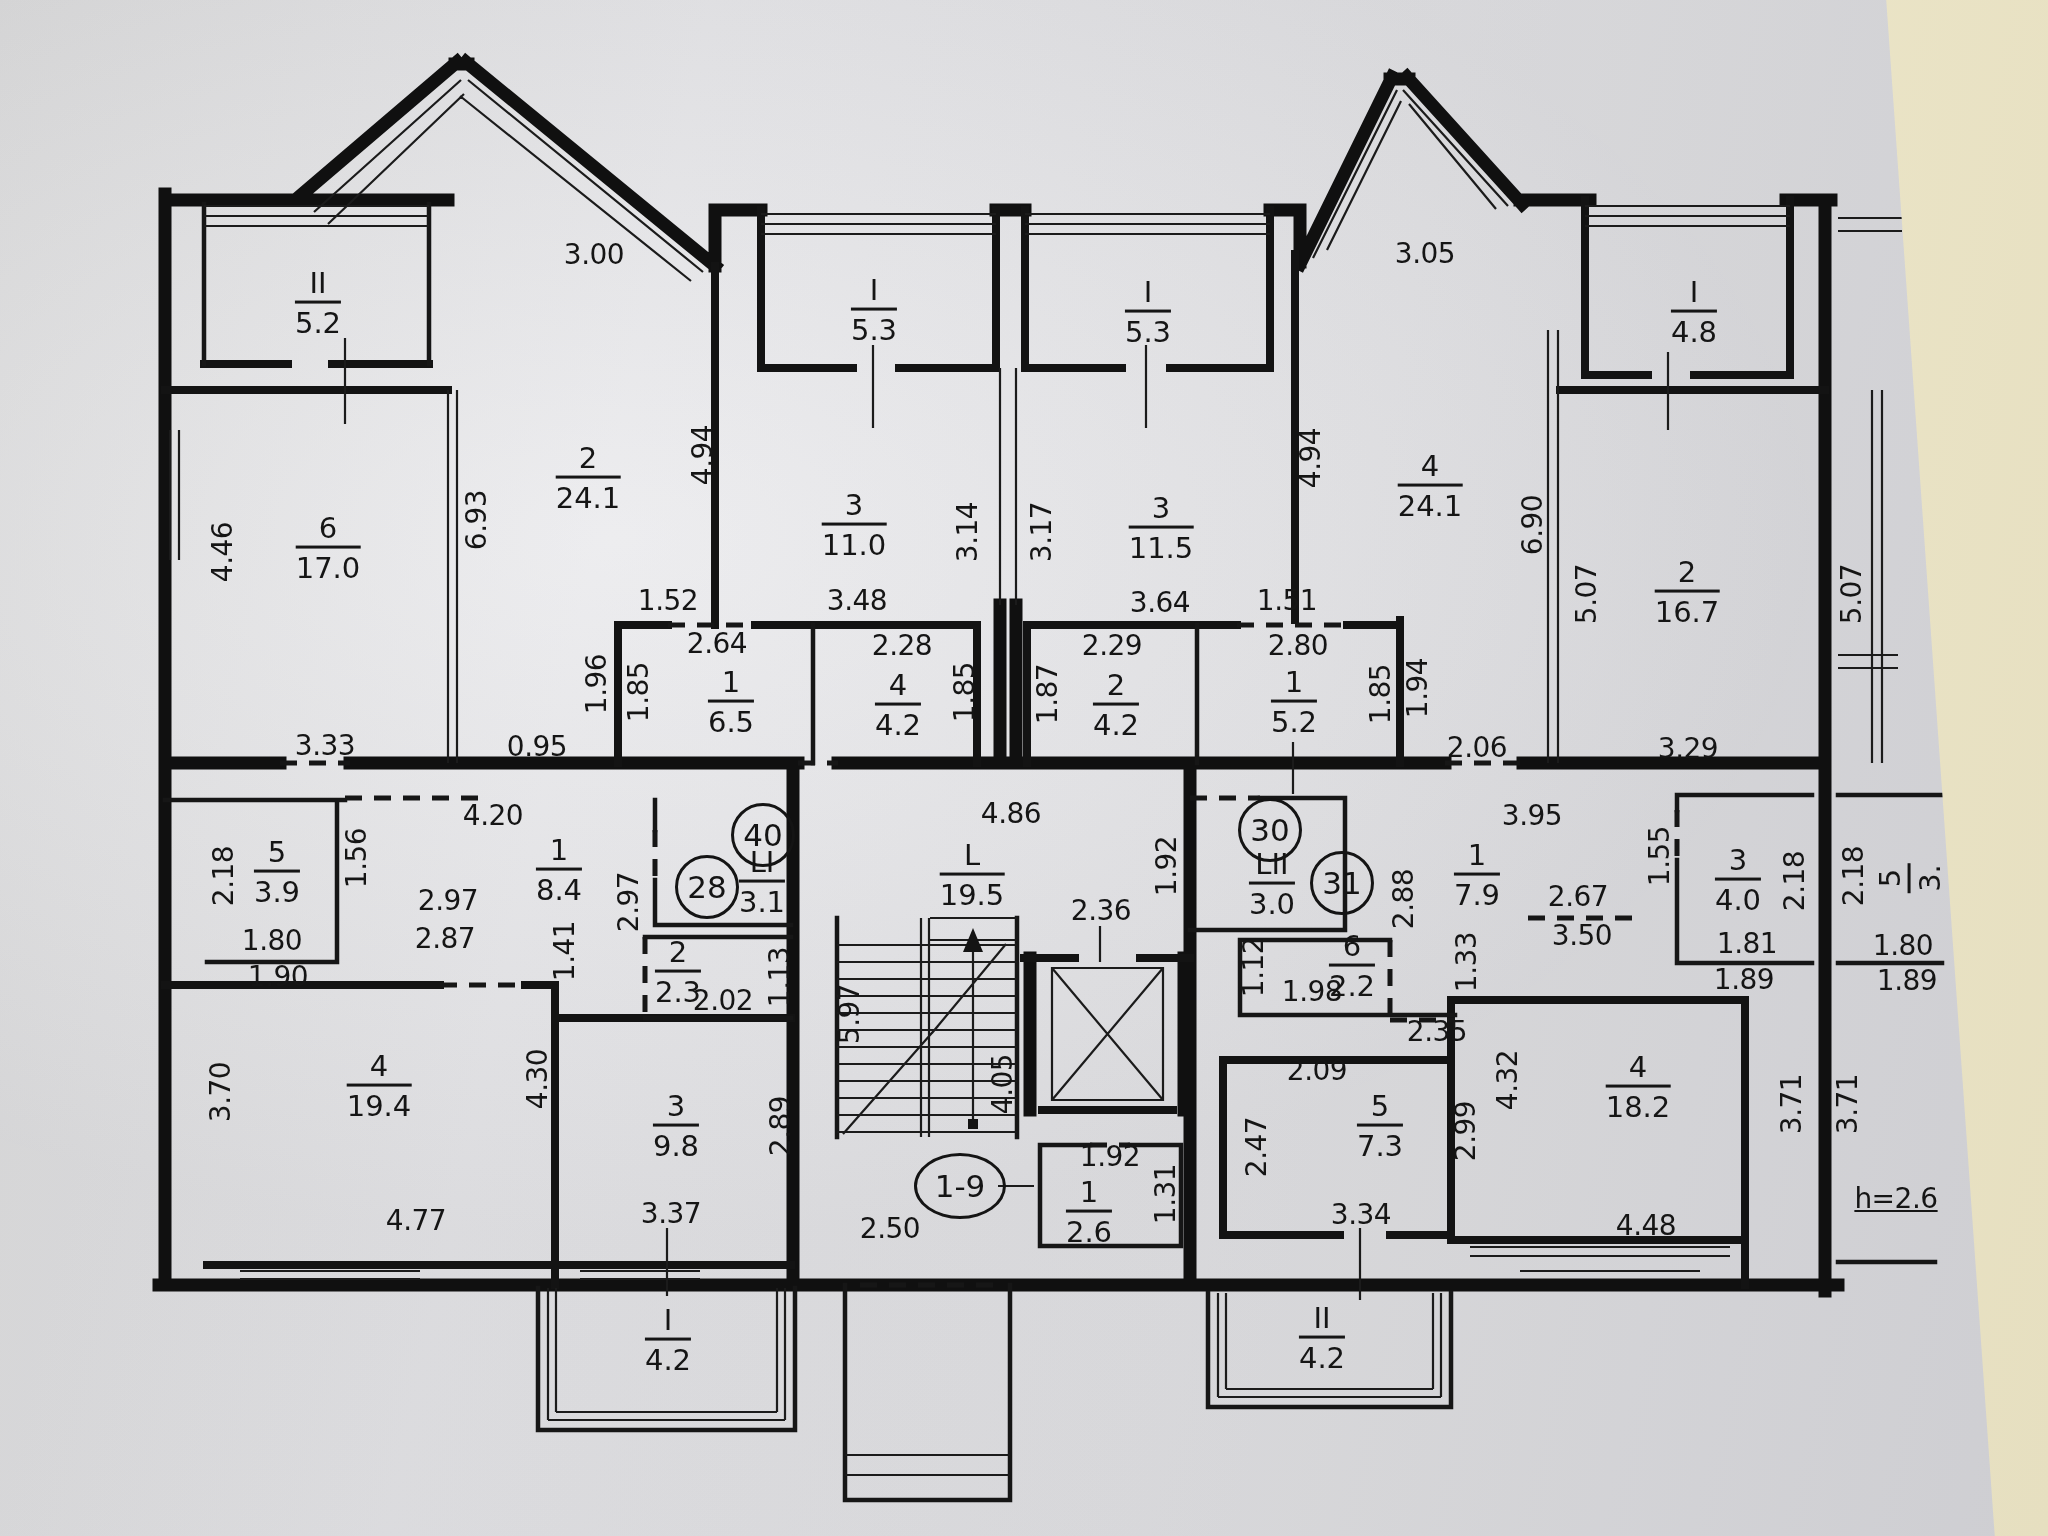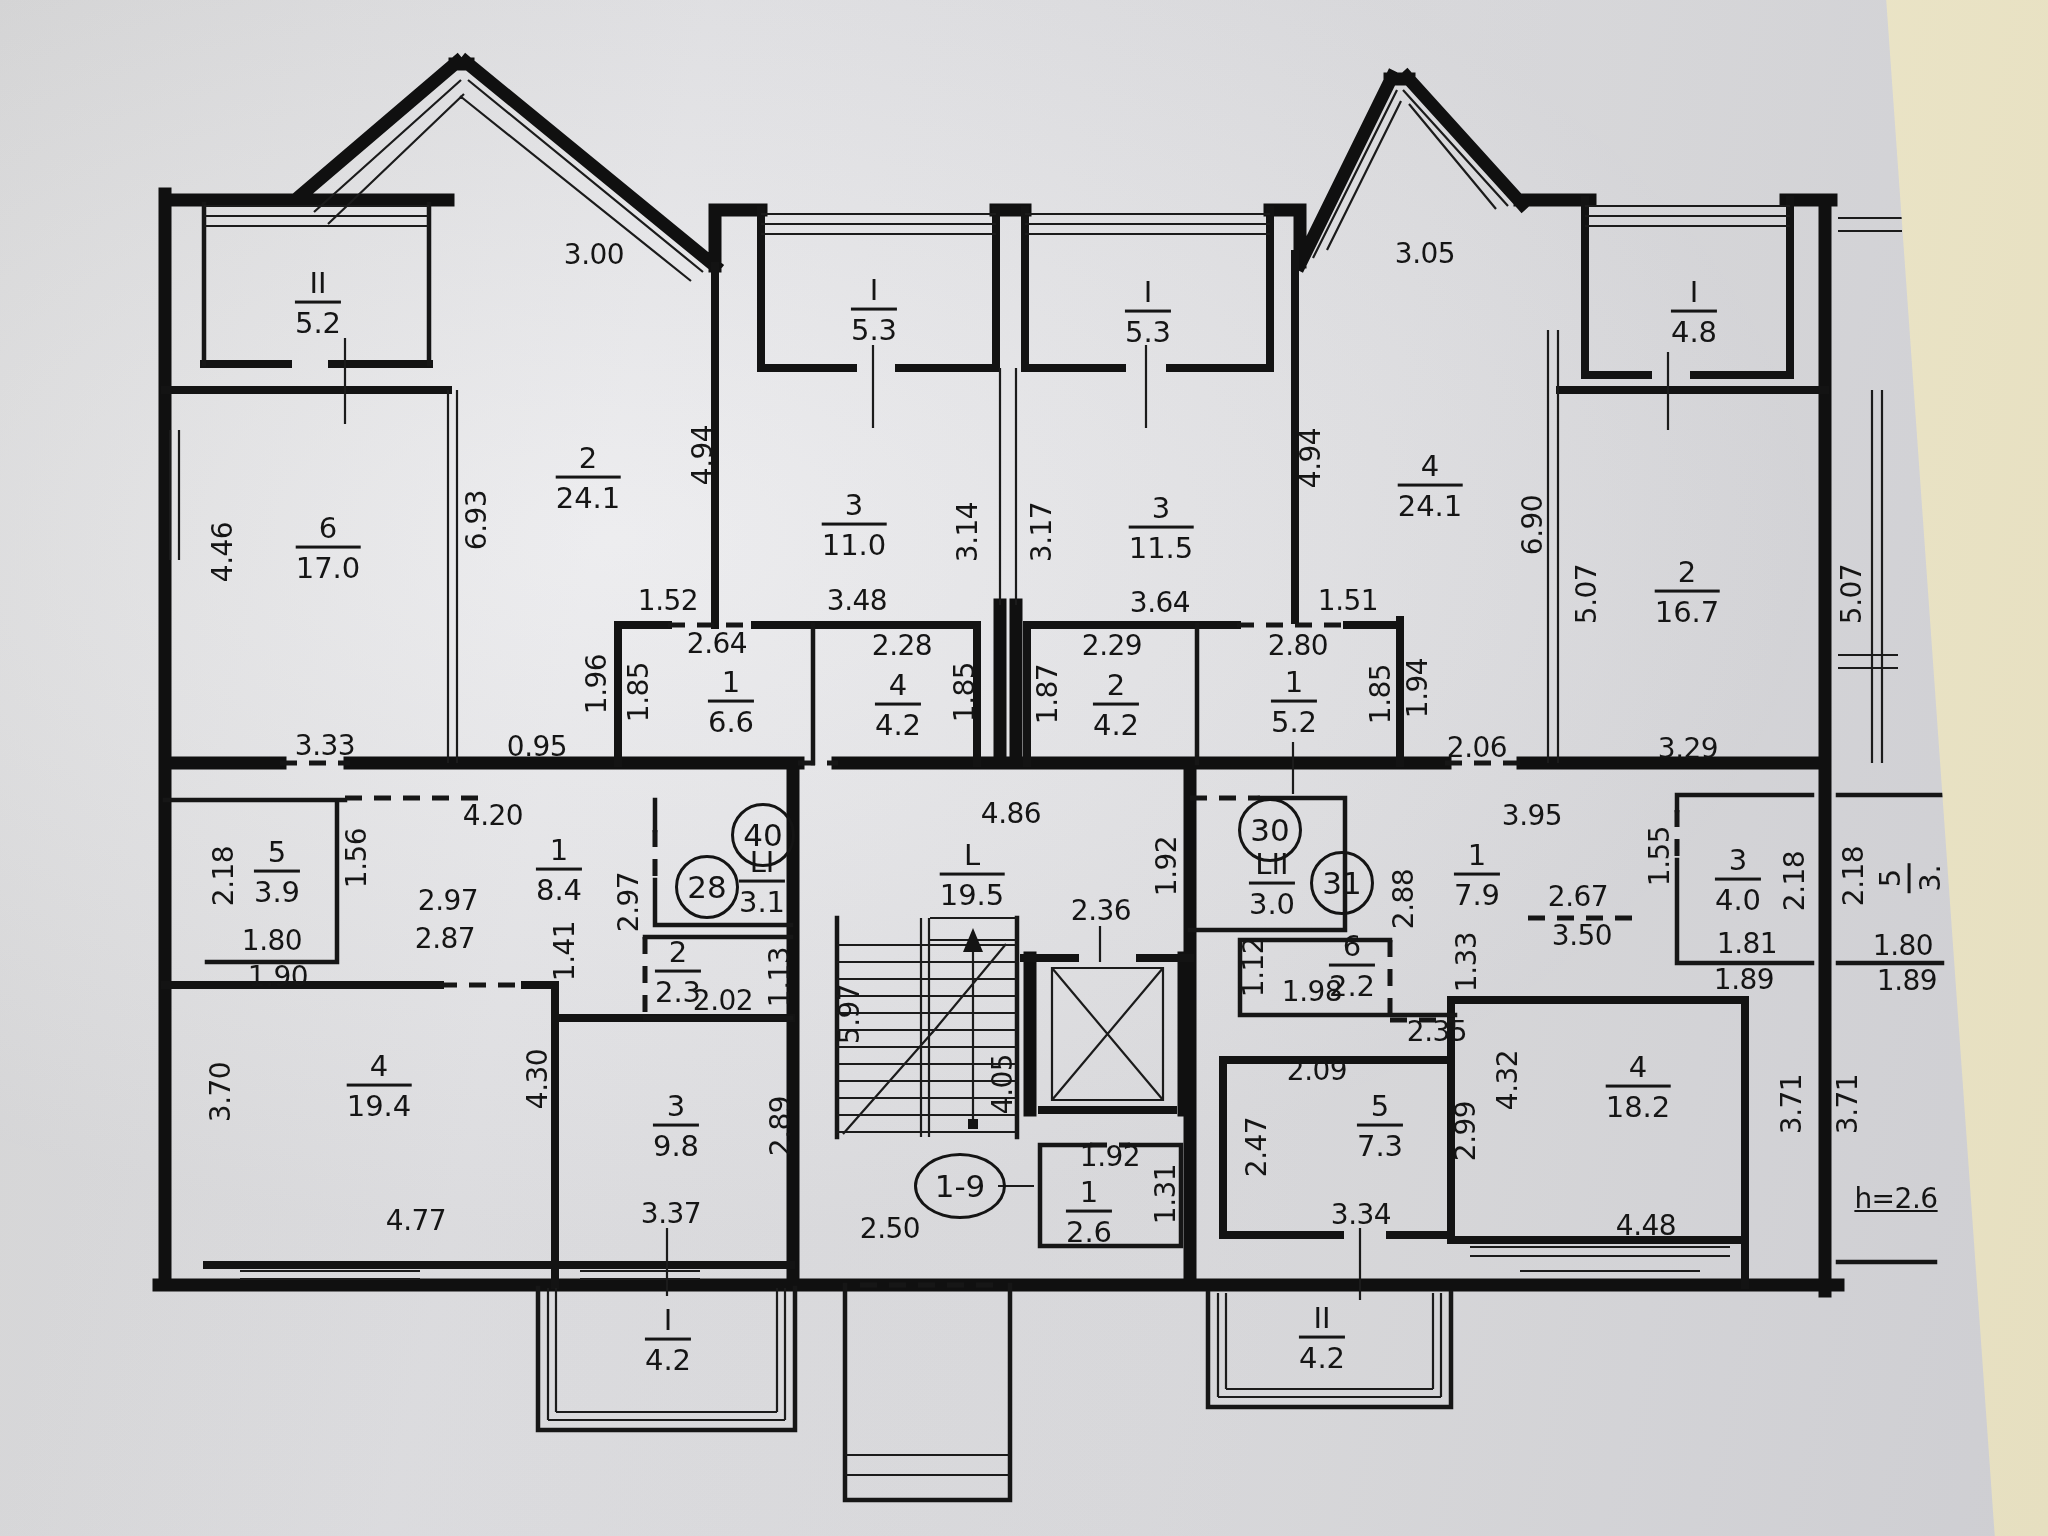--- a/index.html
+++ b/index.html
@@ -161,21 +161,21 @@
       <div class="frac" style="left:1430px;top:486px">
           <span class="fn">4</span>
           <span class="fa">24.1</span>
         </div>
       <div class="frac" style="left:1687px;top:592px">
           <span class="fn">2</span>
           <span class="fa">16.7</span>
         </div>
       <div class="frac" style="left:731px;top:702px">
           <span class="fn">1</span>
-          <span class="fa">6.6</span>
+          <span class="fa">6.5</span>
         </div>
       <div class="frac" style="left:898px;top:705px">
           <span class="fn">4</span>
           <span class="fa">4.2</span>
         </div>
       <div class="frac" style="left:1116px;top:705px">
           <span class="fn">2</span>
           <span class="fa">4.2</span>
         </div>
       <div class="frac" style="left:1294px;top:702px">
@@ -277,21 +277,21 @@
       <span class="dim v" style="left:1311px;top:458px">4.94</span>
       <span class="dim v" style="left:1533px;top:525px">6.90</span>
       <span class="dim v" style="left:1587px;top:594px">5.07</span>
       <span class="dim v" style="left:1852px;top:594px">5.07</span>
       <span class="dim" style="left:668px;top:601px">1.52</span>
       <span class="dim" style="left:717px;top:644px">2.64</span>
       <span class="dim" style="left:857px;top:601px">3.48</span>
       <span class="dim" style="left:902px;top:646px">2.28</span>
       <span class="dim" style="left:1160px;top:603px">3.64</span>
       <span class="dim" style="left:1112px;top:646px">2.29</span>
-      <span class="dim" style="left:1348px;top:601px">1.51</span>
+      <span class="dim" style="left:1287px;top:601px">1.51</span>
       <span class="dim" style="left:1298px;top:646px">2.80</span>
       <span class="dim v" style="left:597px;top:684px">1.96</span>
       <span class="dim v" style="left:639px;top:692px">1.85</span>
       <span class="dim v" style="left:965px;top:692px">1.85</span>
       <span class="dim v" style="left:1048px;top:694px">1.87</span>
       <span class="dim v" style="left:1381px;top:694px">1.85</span>
       <span class="dim v" style="left:1418px;top:688px">1.94</span>
       <span class="dim" style="left:325px;top:746px">3.33</span>
       <span class="dim" style="left:537px;top:747px">0.95</span>
       <span class="dim" style="left:1477px;top:748px">2.06</span>

